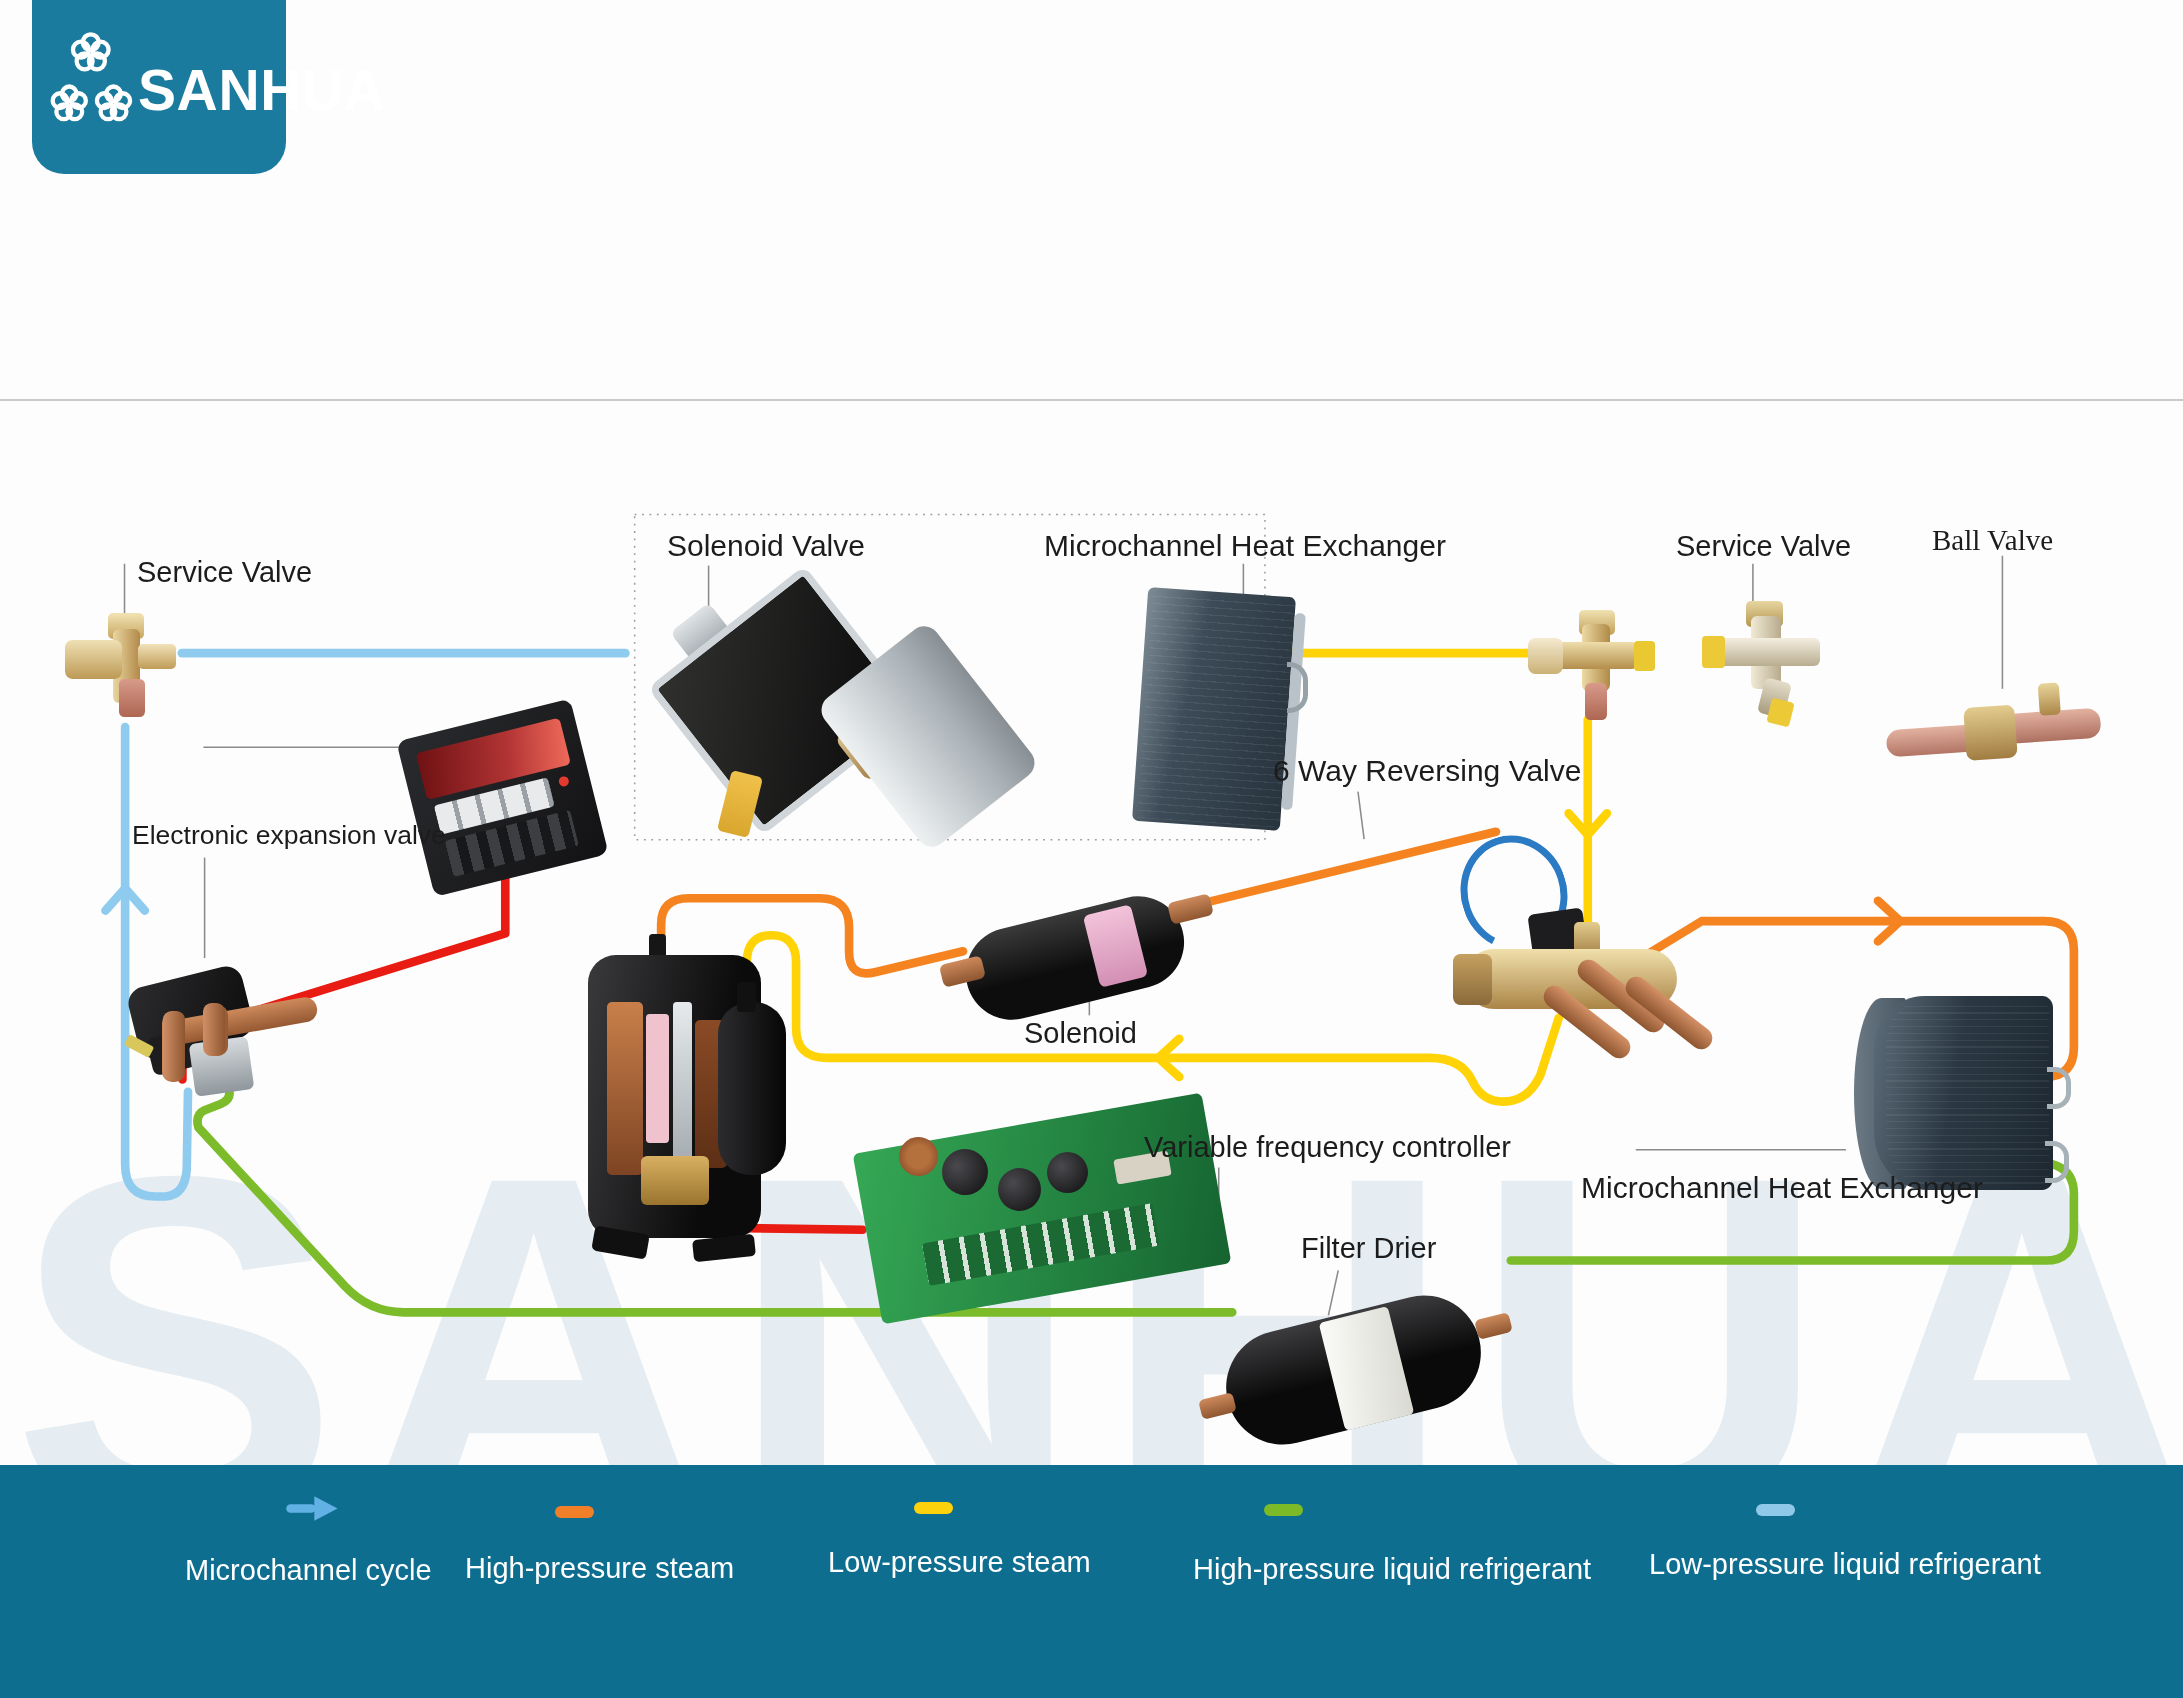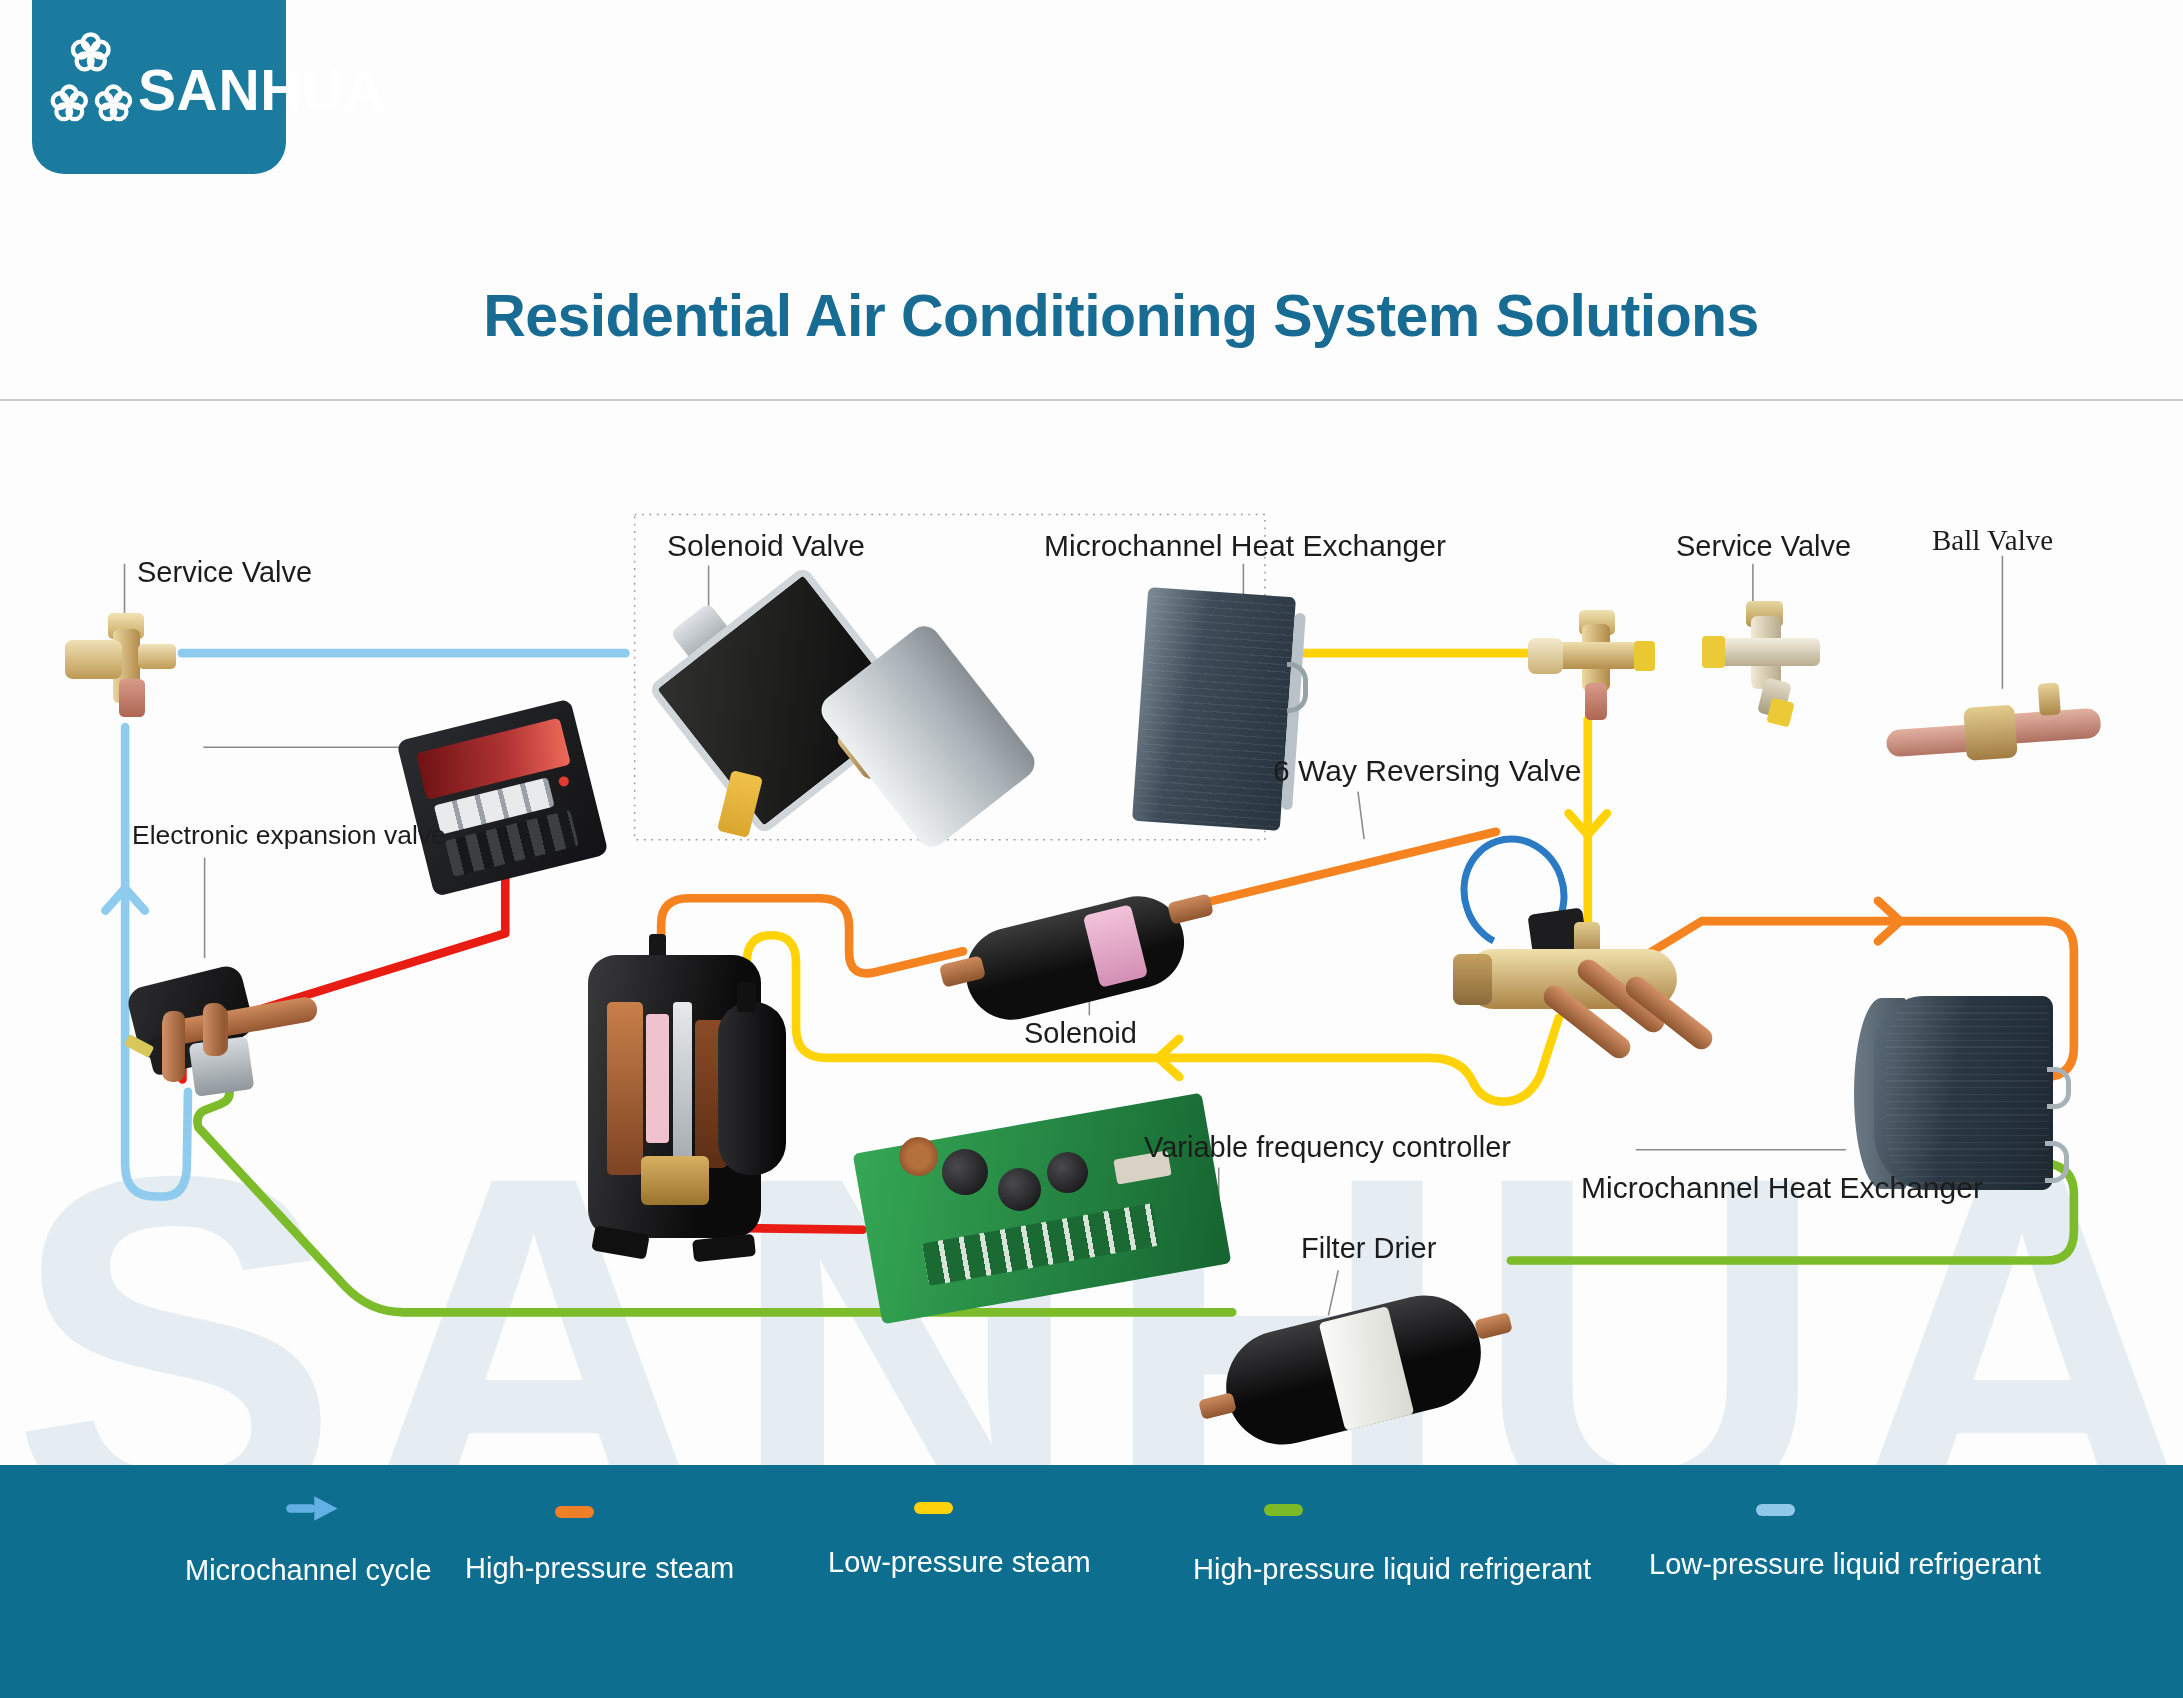--- a/index.html
+++ b/index.html
@@ -242,21 +242,20 @@
             <circle cx="15" cy="-5" r="12"></circle>
             <circle cx="9" cy="13" r="12"></circle>
         <circle cx="-9" cy="13" r="12"></circle>
             <circle cx="-15" cy="-5" r="12"></circle>
       </g>
     </g>
   </svg>
   <span id="logo-text">SANHUA</span>
 </div>
 
-<div id="title">Residential Air Conditioning System Solutions</div>
 <div id="divider"></div>
 
 <div id="legend">
 
   <svg class="abs" style="left:285px;top:30px;" width="55" height="27" viewBox="0 0 90 44">
     <rect x="2" y="15" width="48" height="14" rx="7" fill="#62b1e5"></rect>
     <polygon points="48,2 86,22 48,42" fill="#62b1e5"></polygon>
   </svg>
   <span class="leg-label" style="left:185px;top:89px;">Microchannel cycle</span>
 

